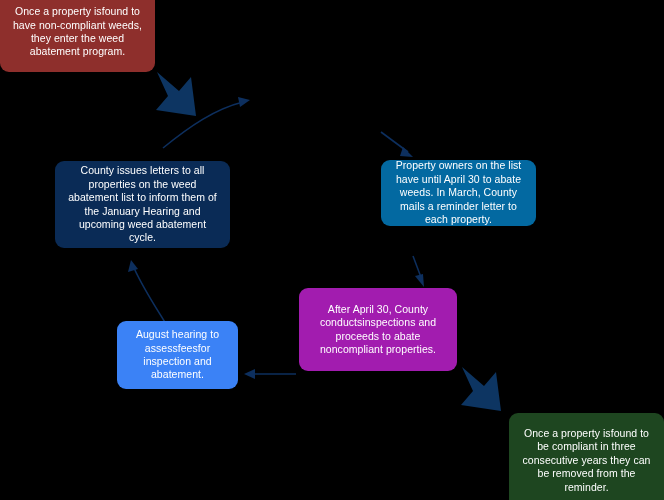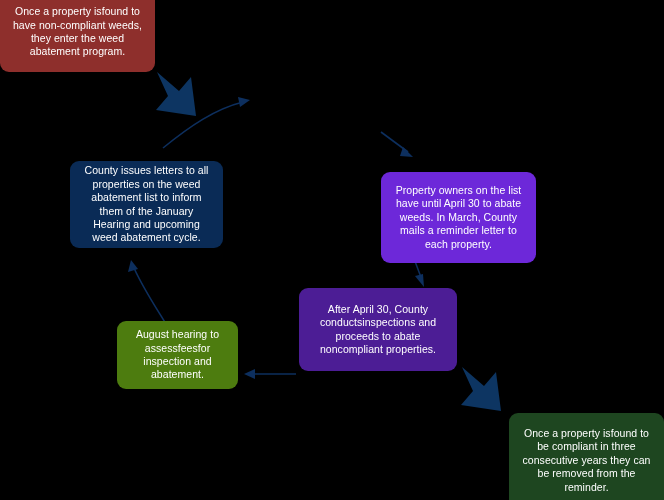--- a/index.html
+++ b/index.html
@@ -26,24 +26,24 @@
     border-radius: 9px;
     padding: 8px 10px;
     line-height: 1.28;
     font-size: 10.5px;
     letter-spacing: 0.05px;
   }
   .node .label { display: block; width: 100%; }
 
   .n-entry  { left: 0px;   top: -8px;  width: 155px; height: 80px;  background: #8e2f2c; }
   .n-jan    { left: 251px; top: 66px;  width: 126px; height: 70px;  background: #0a2b56; }
-  .n-owners { left: 381px; top: 172px; width: 155px; height: 91px;  background: #6d28d9; }
-  .n-after  { left: 299px; top: 288px; width: 158px; height: 83px;  background: #4c1d95; }
-  .n-august { left: 117px; top: 321px; width: 121px; height: 68px;  background: #4d7c0f; }
-  .n-letters{ left: 70px;  top: 161px; width: 153px; height: 87px;  background: #0a2b56; }
+  .n-owners { left: 381px; top: 160px; width: 155px; height: 66px;  background: #0369a1; }
+  .n-after  { left: 299px; top: 288px; width: 158px; height: 83px;  background: #a21caf; }
+  .n-august { left: 117px; top: 321px; width: 121px; height: 68px;  background: #3b82f6; }
+  .n-letters{ left: 55px;  top: 161px; width: 175px; height: 87px;  background: #0a2b56; }
   .n-exit   { left: 509px; top: 413px; width: 155px; height: 95px;  background: #1e4620; }
 
   .svg-layer {
     position: absolute;
     left: 0; top: 0;
     width: 664px; height: 500px;
     pointer-events: none;
   }
   .thin { fill: none; stroke: #0d2f5e; stroke-width: 1.6; }
   .blockarrow { fill: #0d3562; }

